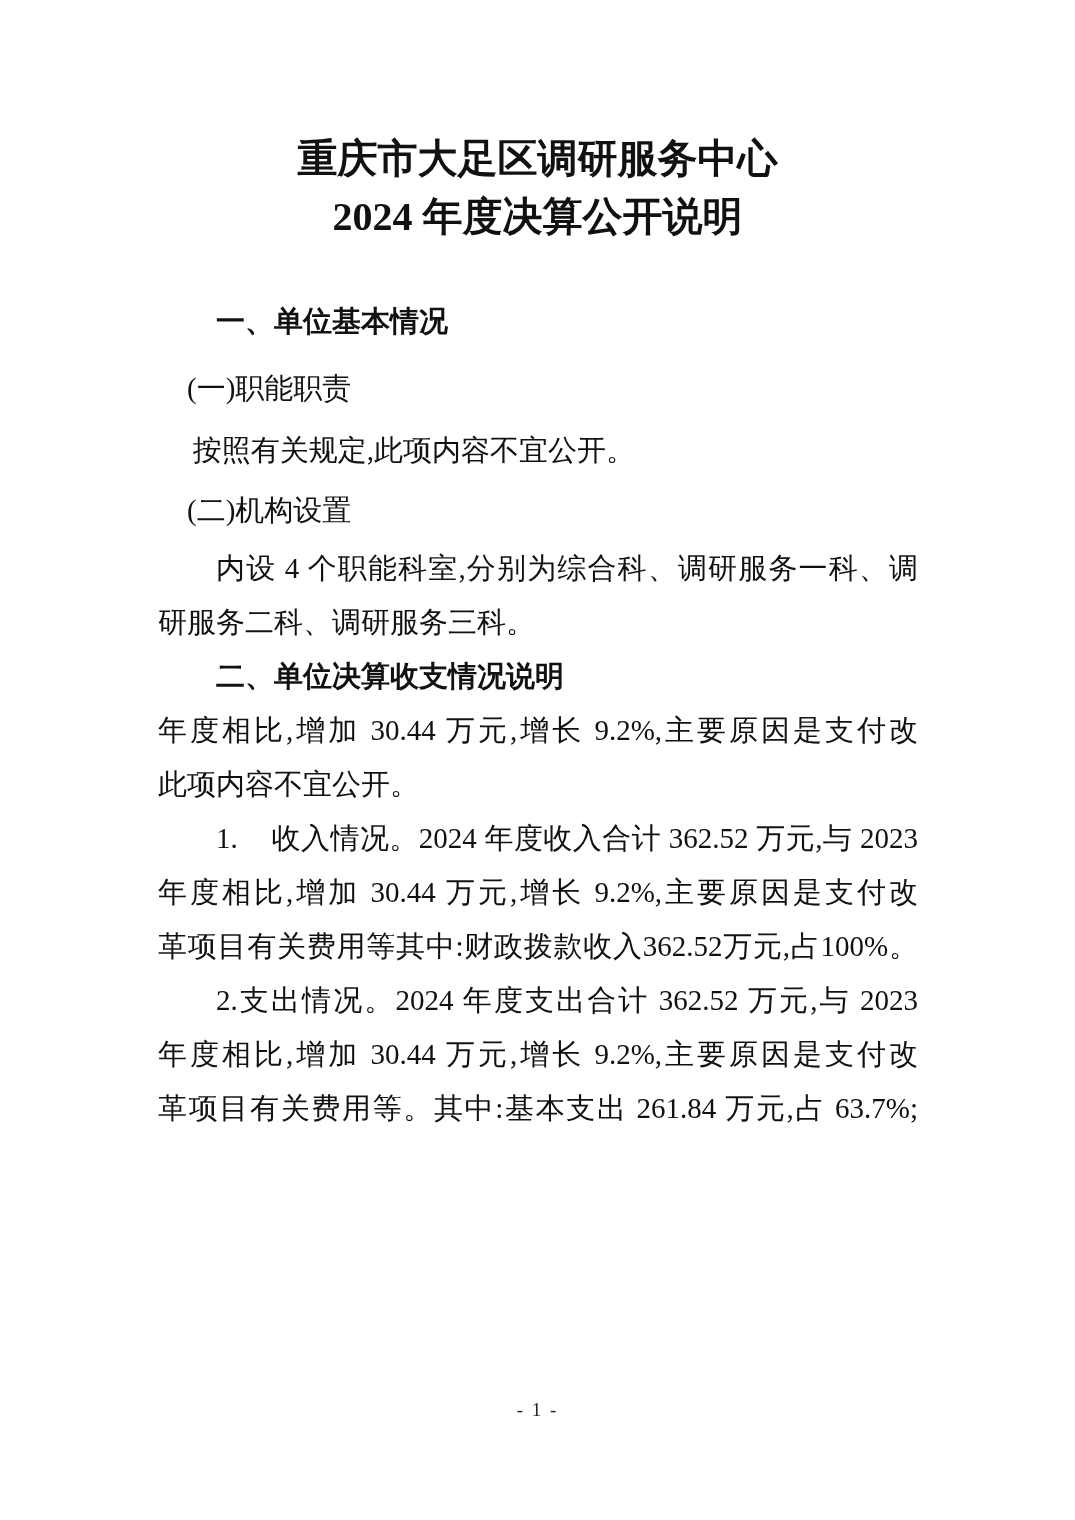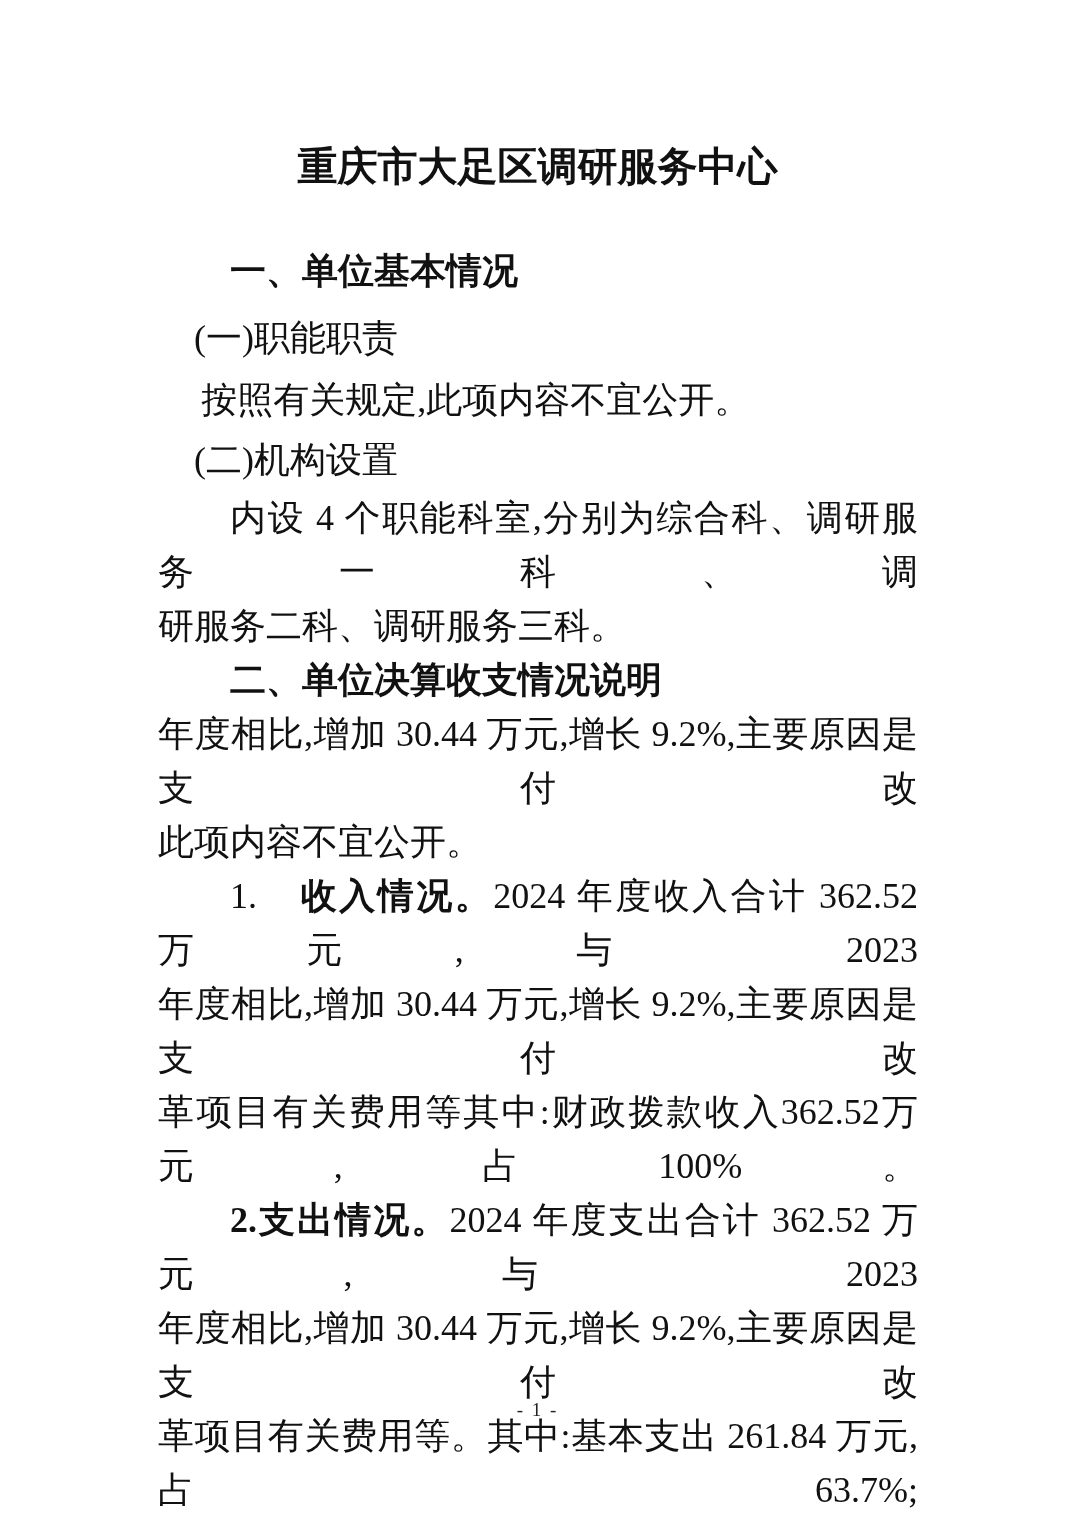--- a/index.html
+++ b/index.html
@@ -6,73 +6,74 @@
   .page {
     position: relative;
     width: 1075px;
     height: 1520px;
     background: #ffffff;
     overflow: hidden;
     font-family: "Liberation Serif", "DejaVu Serif", serif;
     color: #111111;
   }
   .title {
-    margin: 8px;
+    margin: 0;
     padding-top: 130px;
     text-align: center;
     font-size: 40px;
     line-height: 58px;
     font-weight: 700;
     font-family: "Liberation Serif", "DejaVu Serif", serif;
   }
   .title-line { display: block; }
   .body-area {
     margin-left: 158px;
     width: 760px;
     margin-top: 48px;
   }
   .line {
-    font-size: 36px;
+    font-size: 29px;
     line-height: 54px;
     text-align: left;
     text-align-last: left;
   }
   .full { text-align: justify; text-align-last: justify; }
   .ind2 { text-indent: 2em; }
   .ind1 { text-indent: 1em; }
   .indP { text-indent: 1.2em; }
   .mt13 { margin-top: 13px; }
   .mt8  { margin-top: 8px; }
   .mt6  { margin-top: 6px; }
   .mt4  { margin-top: 4px; }
   .hei {
     font-family: "Liberation Sans", "DejaVu Sans", sans-serif;
     font-weight: 700;
   }
-  .b { font-weight: 700; }
+  .b { font-weight: 400; }
   .num-gap { margin-right: 1.15em; }
   .footer {
     position: absolute;
     top: 1396px;
     left: 0;
     width: 100%;
     text-align: center;
     font-size: 19px;
     line-height: 28px;
     color: #222222;
     letter-spacing: 2px;
   }
 </style>
 </head>
 <body>
 
 <div class="page">
 
   <h1 class="title">
     <span class="title-line">重庆市大足区调研服务中心</span>
+    <span class="title-line">2024 年度决算公开说明</span>
   </h1>
 
   <div class="body-area">
 
     <div class="line hei ind2">一、单位基本情况</div>
 
     <div class="line ind1 mt13">(一)职能职责</div>
 
     <div class="line indP mt8">按照有关规定,此项内容不宜公开。</div>
 

